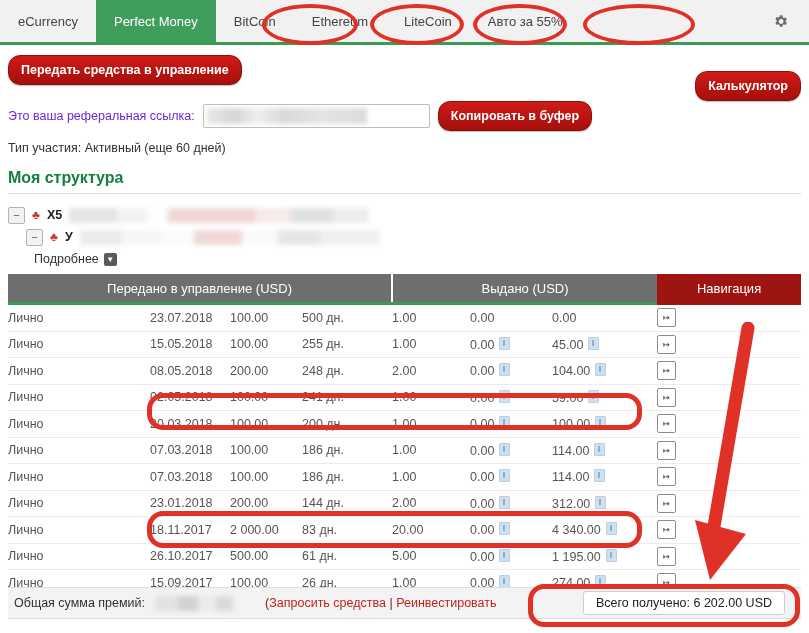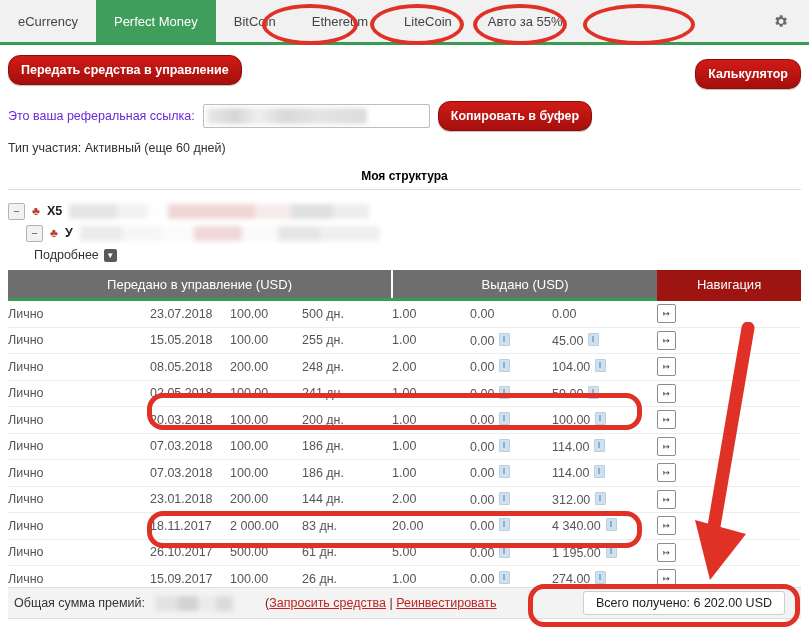--- a/index.html
+++ b/index.html
@@ -36,35 +36,35 @@
   
   .btn-red{
     display:inline-block;background:linear-gradient(#d01b17,#a50f0c);
     color:#fff;border:1px solid #8d0b09;border-radius:12px;
     padding:7px 12px;font-size:12.5px;font-weight:bold;
     cursor:pointer;box-shadow:0 1px 1px rgba(0,0,0,.25);
     white-space:nowrap;
   }
   .row-actions{position:relative;height:34px;margin:10px 8px 0 8px;}
   .row-actions .left{position:absolute;left:0;top:0;}
-  .row-actions .right{position:absolute;right:0;top:4px;}
+  .row-actions .right{position:absolute;right:0;top:16px;}
   
   .ref-row{display:flex;align-items:center;gap:8px;margin:12px 8px 0 8px;}
   .ref-label{font-size:12.5px;color:#6d28d9;}
   .ref-input{
     width:225px;height:22px;border:1px solid #bdbdbd;background:#fff;
     border-radius:2px;position:relative;overflow:hidden;
   }
   .blur{
     position:absolute;left:3px;top:3px;height:16px;width:160px;
     background:linear-gradient(90deg,#e8e8e8,#d6d6d6 18%,#efefef 32%,#d9d9d9 48%,#e4e4e4 70%,#dcdcdc 100%);
     filter:blur(2px);
   }
   .type-line{margin:10px 8px 0 8px;font-size:12.5px;color:#333;}
-  h2.section{margin:14px 8px 6px 8px;font-size:12px;color:#000000;text-align:center;}
+  h2.section{margin:14px 8px 6px 8px;font-size:16px;color:#15803d;}
   .hr{height:1px;background:#dcdcdc;margin:0 8px;}
   
   .tree{margin:10px 8px 4px 8px;}
   .tnode{display:flex;align-items:center;height:22px;gap:7px;}
   .tnode.lvl2{padding-left:18px;}
   .tbtn{
     width:15px;height:15px;border:1px solid #b3b3b3;background:#f2f2f2;
     border-radius:2px;display:flex;align-items:center;justify-content:center;
     font-size:11px;line-height:1;color:#555;cursor:pointer;
   }
@@ -115,21 +115,21 @@
   .footer{
     position:absolute;left:8px;right:8px;bottom:14px;height:30px;
     background:#f3f3f3;border-top:1px solid #dedede;border-bottom:1px solid #dedede;
     display:flex;align-items:center;gap:10px;padding:0 6px;font-size:12.5px;
   }
   .fblur{
     width:78px;height:15px;filter:blur(2.4px);
     background:linear-gradient(90deg,#e2e2e2 0 30%,#d2d2d2 30% 55%,#ebebeb 55% 78%,#dadada 78% 100%);
   }
   .flinks{margin-left:22px;color:#7a1410;}
-  .flinks a{color:#c0241d;text-decoration:underline;cursor:pointer;}
+  .flinks a{color:#c0241d;cursor:pointer;}
   .ftotal{
     margin-left:auto;background:#fff;border:1px solid #cfcfcf;border-radius:3px;
     padding:4px 12px;font-size:12.5px;color:#222;white-space:nowrap;margin-right:10px;
   }
 </style>
 </head>
 <body>
 
 <div class="tabbar">
   <div class="tab">eCurrency</div>

